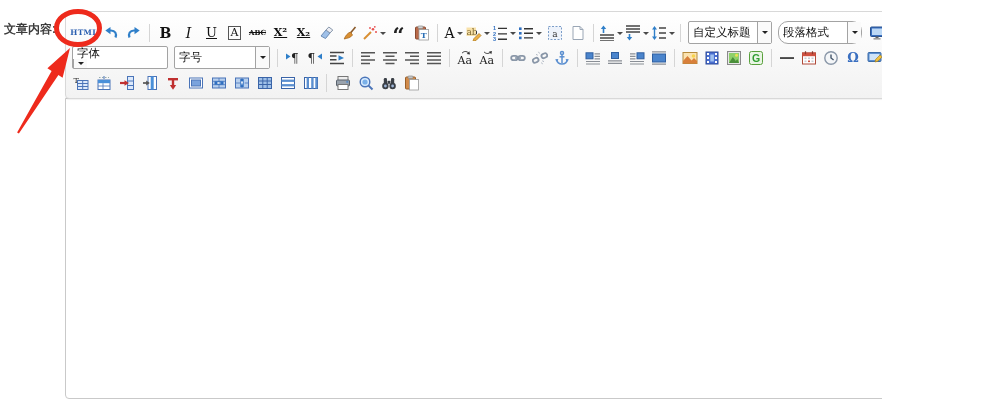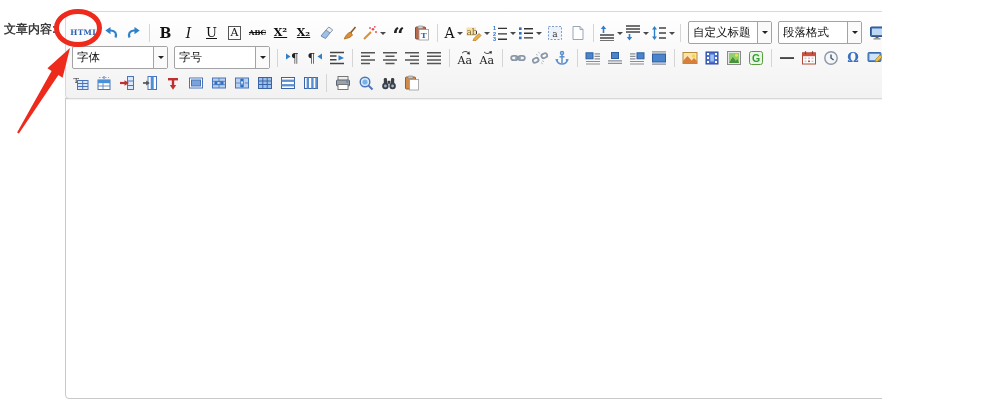--- a/index.html
+++ b/index.html
@@ -199,37 +199,37 @@
             </svg>
             <span class="mini-caret"></span>
           </span>
           <span class="sep"></span>
           <div class="sel" style="width: 82px;">
             <span class="sel-label">自定义标题</span>
             <span class="sel-caret">
               <i></i>
             </span>
           </div>
-          <div class="sel" style="width: 82px;">
+          <div class="sel" style="width: 82px; border-radius: 10px;">
             <span class="sel-label">段落格式</span>
             <span class="sel-caret">
               <i></i>
             </span>
           </div>
           <span class="btn">
             <svg width="16" height="16" viewBox="0 0 16 16">
               <rect x="1.5" y="2" width="13" height="9.5" rx="1" fill="#3a6fbf" stroke="#27518f"></rect>
               <rect x="3" y="3.5" width="10" height="6.5" fill="#bcd8f5"></rect>
               <rect x="6.5" y="11.5" width="3" height="1.6" fill="#666"></rect>
               <rect x="4.5" y="13.2" width="7" height="1.3" fill="#888"></rect>
             </svg>
           </span>
         </div>
         <div class="tb-row r2">
-          <div class="sel" style="width: 94px;">
+          <div class="sel" style="width: 94px; flex-direction: column;">
             <span class="sel-label">字体</span>
             <span class="sel-caret">
               <i></i>
             </span>
           </div>
           <div class="sel" style="width: 94px;">
             <span class="sel-label">字号</span>
             <span class="sel-caret">
               <i></i>
             </span>

